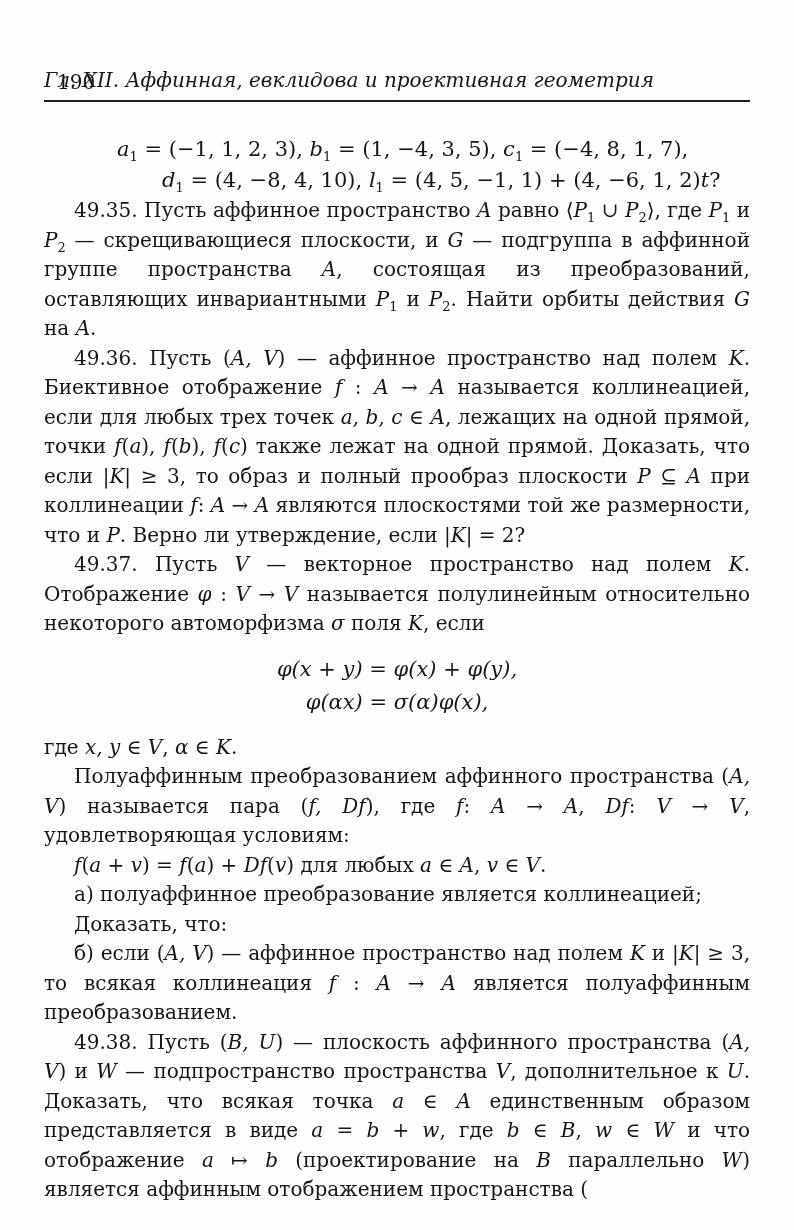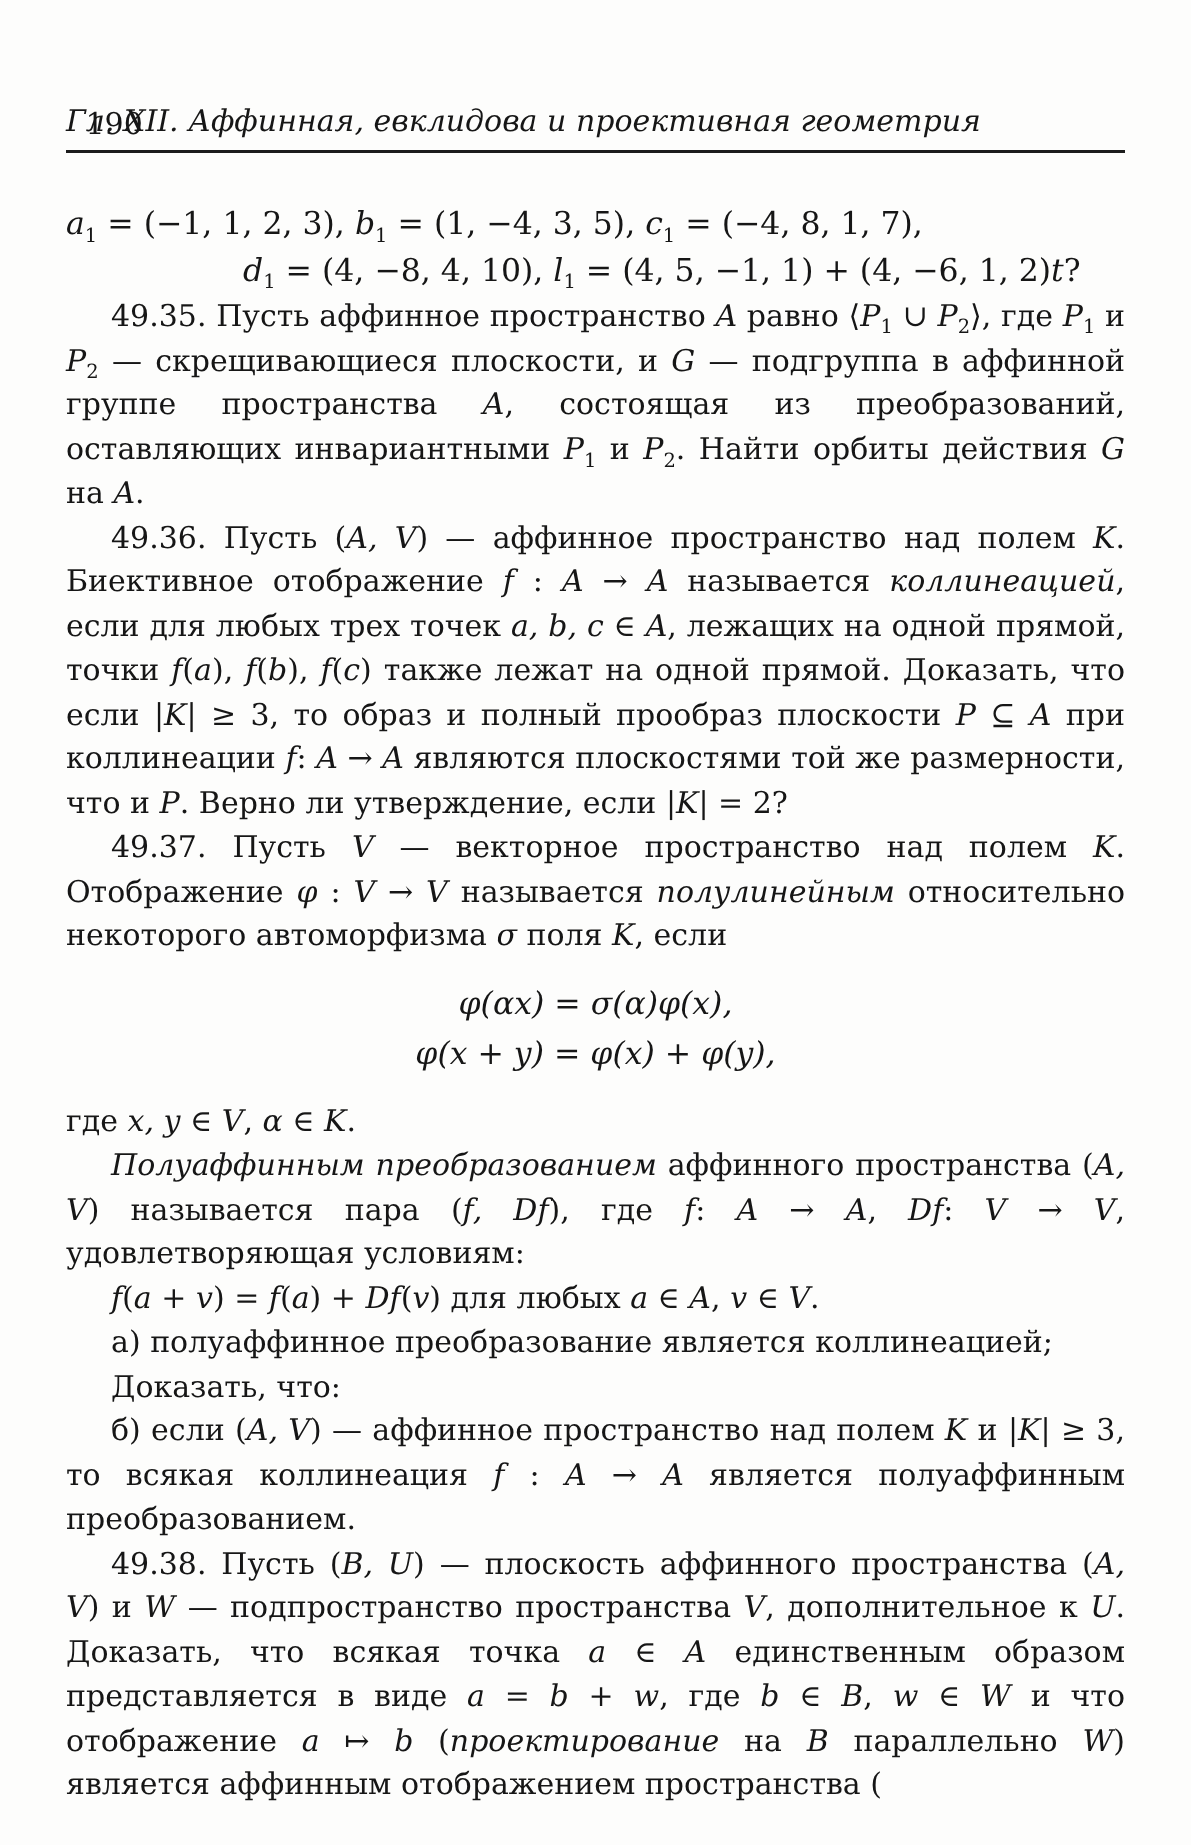--- a/index.html
+++ b/index.html
@@ -38,41 +38,41 @@
   }
   .headrule {
     border: 0;
     border-top: 2px solid #1c1c1c;
     box-shadow: 0 3px 0 -2px #b9b9b9;
     margin: 6px 0 0 0;
   }
 
   
   .topmath { margin-top: 32px; font-size: 21px; line-height: 31px; }
-  .topmath .l1 { }
+  .topmath .l1 { margin-left: 73px; }
   .topmath .l2 { margin-left: 118px; }
 
   
   p.para {
     margin: 0;
     font-size: 20px;
     line-height: 29.5px;
     text-align: justify;
   }
   .indent { text-indent: 30px; }
   .prob   { margin-top: 13px; }
   .cont   { margin-top: 4px; }
 
   
   .eqblock { margin-top: 14px; margin-bottom: 14px; text-align: center;
              font-size: 21px; line-height: 33px; }
   .where   { margin-top: 14px; }
 
   .s-b { font-weight: normal; }
-  .s-i { font-style: italic; }
+  .s-i { }
   .s-m { font-style: italic; }
   sub  { font-size: 13px; line-height: 0; font-style: normal; }
 </style>
 </head>
 <body>
 
 <div class="page">
 
   <div class="runhead">
     <span class="pageno">190</span>
@@ -85,22 +85,22 @@
     <div class="l2"><span class="s-m">d</span><sub>1</sub><span> = (4, −8, 4, 10),  </span><span class="s-m">l</span><sub>1</sub><span> = (4, 5, −1, 1) + (4, −6, 1, 2)</span><span class="s-m">t</span><span>?</span></div>
   </div>
 
   <p class="para indent prob"><span class="s-b">49.35.</span><span> Пусть аффинное пространство </span><span class="s-m">A</span><span> равно ⟨</span><span class="s-m">P</span><sub>1</sub><span> ∪ </span><span class="s-m">P</span><sub>2</sub><span>⟩, где </span><span class="s-m">P</span><sub>1</sub><span> и </span><span class="s-m">P</span><sub>2</sub><span> — скрещивающиеся плоскости, и </span><span class="s-m">G</span><span> — подгруппа в аффинной группе пространства </span><span class="s-m">A</span><span>, состоящая из преобразований, оставляющих инвариантными </span><span class="s-m">P</span><sub>1</sub><span> и </span><span class="s-m">P</span><sub>2</sub><span>. Найти орбиты действия </span><span class="s-m">G</span><span> на </span><span class="s-m">A</span><span>.</span></p>
 
   <p class="para indent prob"><span class="s-b">49.36.</span><span> Пусть (</span><span class="s-m">A, V</span><span>) — аффинное пространство над полем </span><span class="s-m">K</span><span>. Биективное отображение </span><span class="s-m">f</span><span> : </span><span class="s-m">A</span><span> → </span><span class="s-m">A</span><span> называется </span><span class="s-i">коллинеацией</span><span>, если для любых трех точек </span><span class="s-m">a, b, c</span><span> ∈ </span><span class="s-m">A</span><span>, лежащих на одной прямой, точки </span><span class="s-m">f</span><span>(</span><span class="s-m">a</span><span>), </span><span class="s-m">f</span><span>(</span><span class="s-m">b</span><span>), </span><span class="s-m">f</span><span>(</span><span class="s-m">c</span><span>) также лежат на одной прямой. Доказать, что если |</span><span class="s-m">K</span><span>| ≥ 3, то образ и полный прообраз плоскости </span><span class="s-m">P</span><span> ⊆ </span><span class="s-m">A</span><span> при коллинеации </span><span class="s-m">f</span><span>:  </span><span class="s-m">A</span><span> → </span><span class="s-m">A</span><span> являются плоскостями той же размерности, что и </span><span class="s-m">P</span><span>. Верно ли утверждение, если |</span><span class="s-m">K</span><span>| = 2?</span></p>
 
   <p class="para indent prob"><span class="s-b">49.37.</span><span> Пусть </span><span class="s-m">V</span><span> — векторное пространство над полем </span><span class="s-m">K</span><span>. Отображение </span><span class="s-m">φ</span><span> : </span><span class="s-m">V</span><span> → </span><span class="s-m">V</span><span> называется </span><span class="s-i">полулинейным</span><span> относительно некоторого автоморфизма </span><span class="s-m">σ</span><span> поля </span><span class="s-m">K</span><span>, если</span></p>
 
   <div class="eqblock">
+    <div><span class="s-m">φ(x + y) = φ(x) + φ(y),</span></div>
     <div><span class="s-m">φ(αx) = σ(α)φ(x),</span></div>
-    <div><span class="s-m">φ(x + y) = φ(x) + φ(y),</span></div>
   </div>
 
   <p class="para where"><span>где  </span><span class="s-m">x, y</span><span> ∈ </span><span class="s-m">V</span><span>, </span><span class="s-m">α</span><span> ∈ </span><span class="s-m">K</span><span>.</span></p>
 
   <p class="para indent cont"><span class="s-i">Полуаффинным преобразованием</span><span> аффинного пространства (</span><span class="s-m">A, V</span><span>) называется пара (</span><span class="s-m">f, Df</span><span>), где </span><span class="s-m">f</span><span>:  </span><span class="s-m">A</span><span> → </span><span class="s-m">A</span><span>,  </span><span class="s-m">Df</span><span>:  </span><span class="s-m">V</span><span> → </span><span class="s-m">V</span><span>, удовлетворяющая условиям:</span></p>
 
 
   <p class="para indent cont"><span class="s-m">f</span><span>(</span><span class="s-m">a</span><span> + </span><span class="s-m">v</span><span>) = </span><span class="s-m">f</span><span>(</span><span class="s-m">a</span><span>) + </span><span class="s-m">Df</span><span>(</span><span class="s-m">v</span><span>) для любых </span><span class="s-m">a</span><span> ∈ </span><span class="s-m">A</span><span>, </span><span class="s-m">v</span><span> ∈ </span><span class="s-m">V</span><span>.</span></p>
 
   <p class="para indent cont"><span>а) полуаффинное преобразование является коллинеацией;</span></p>

